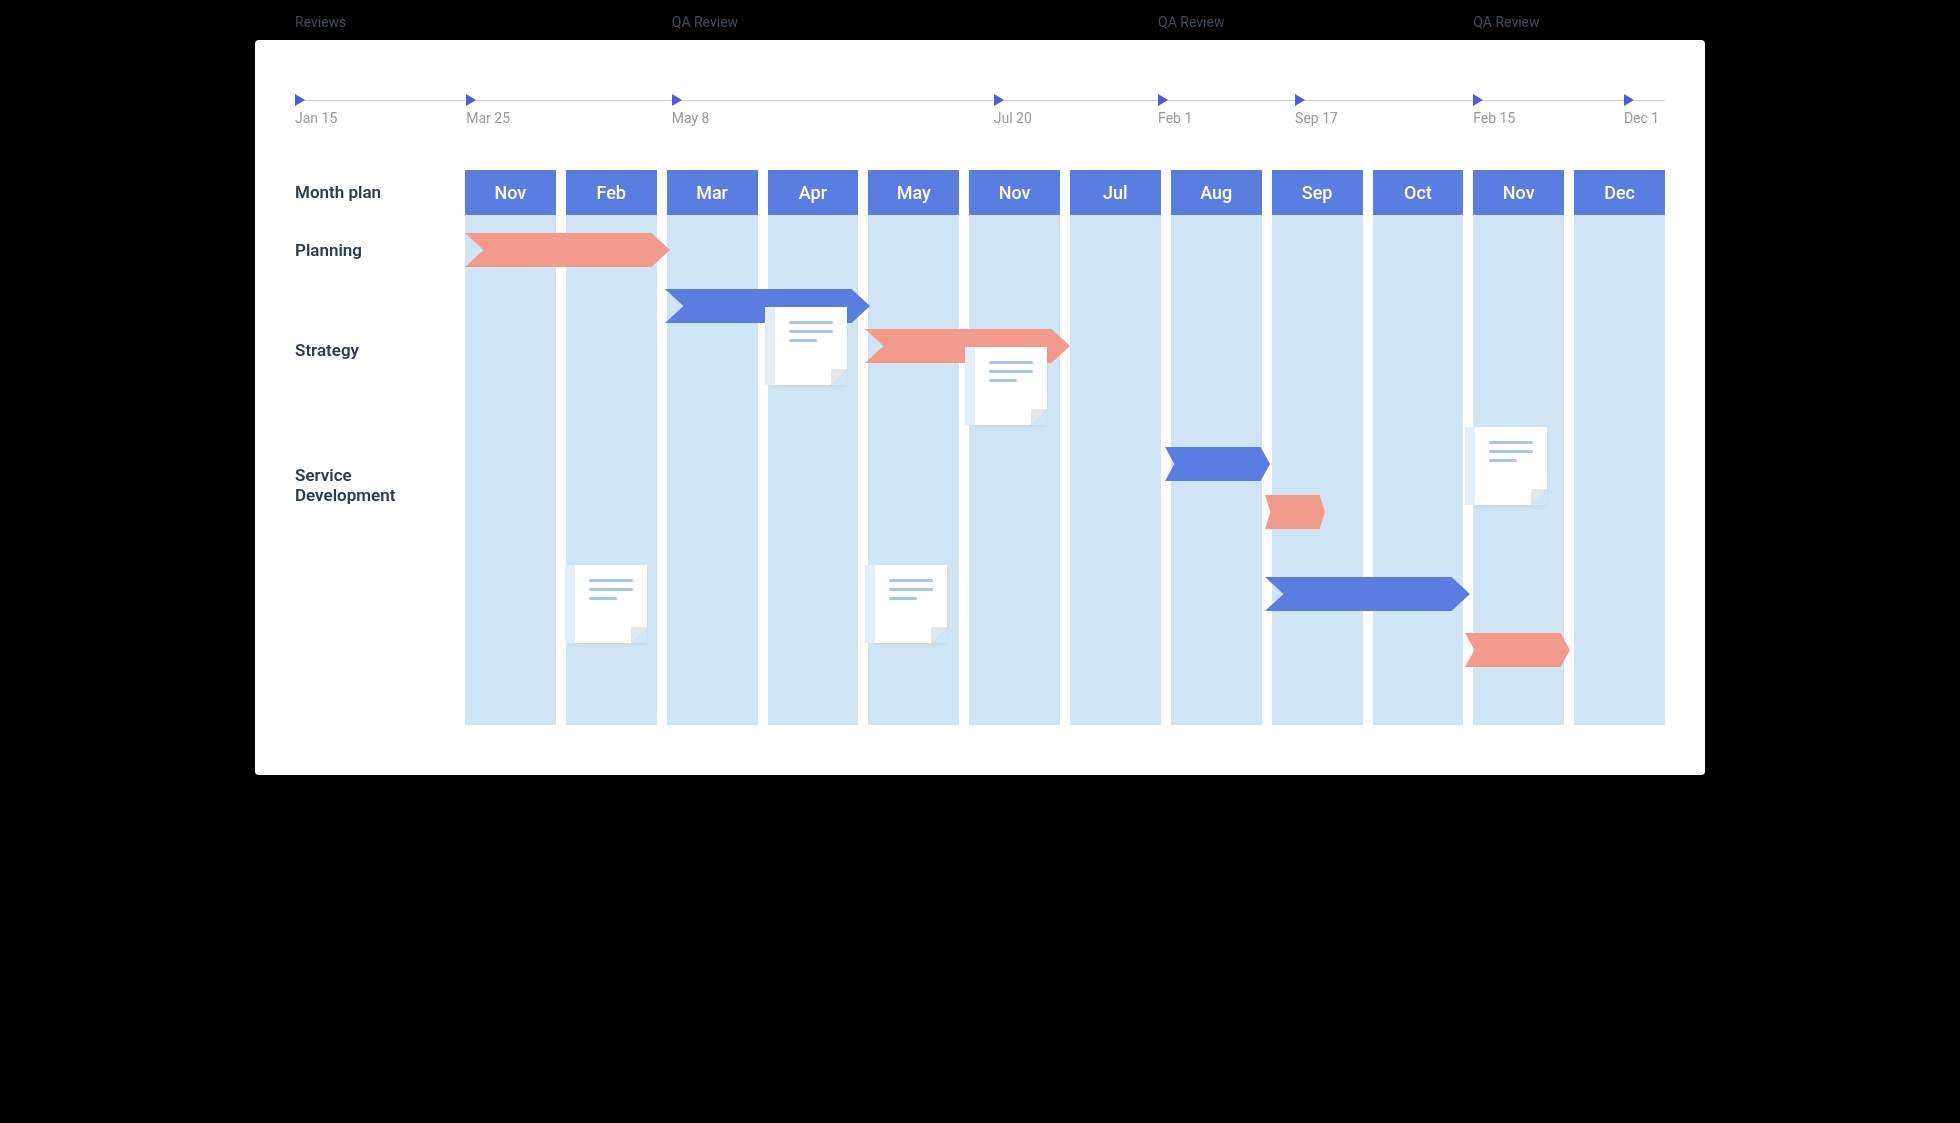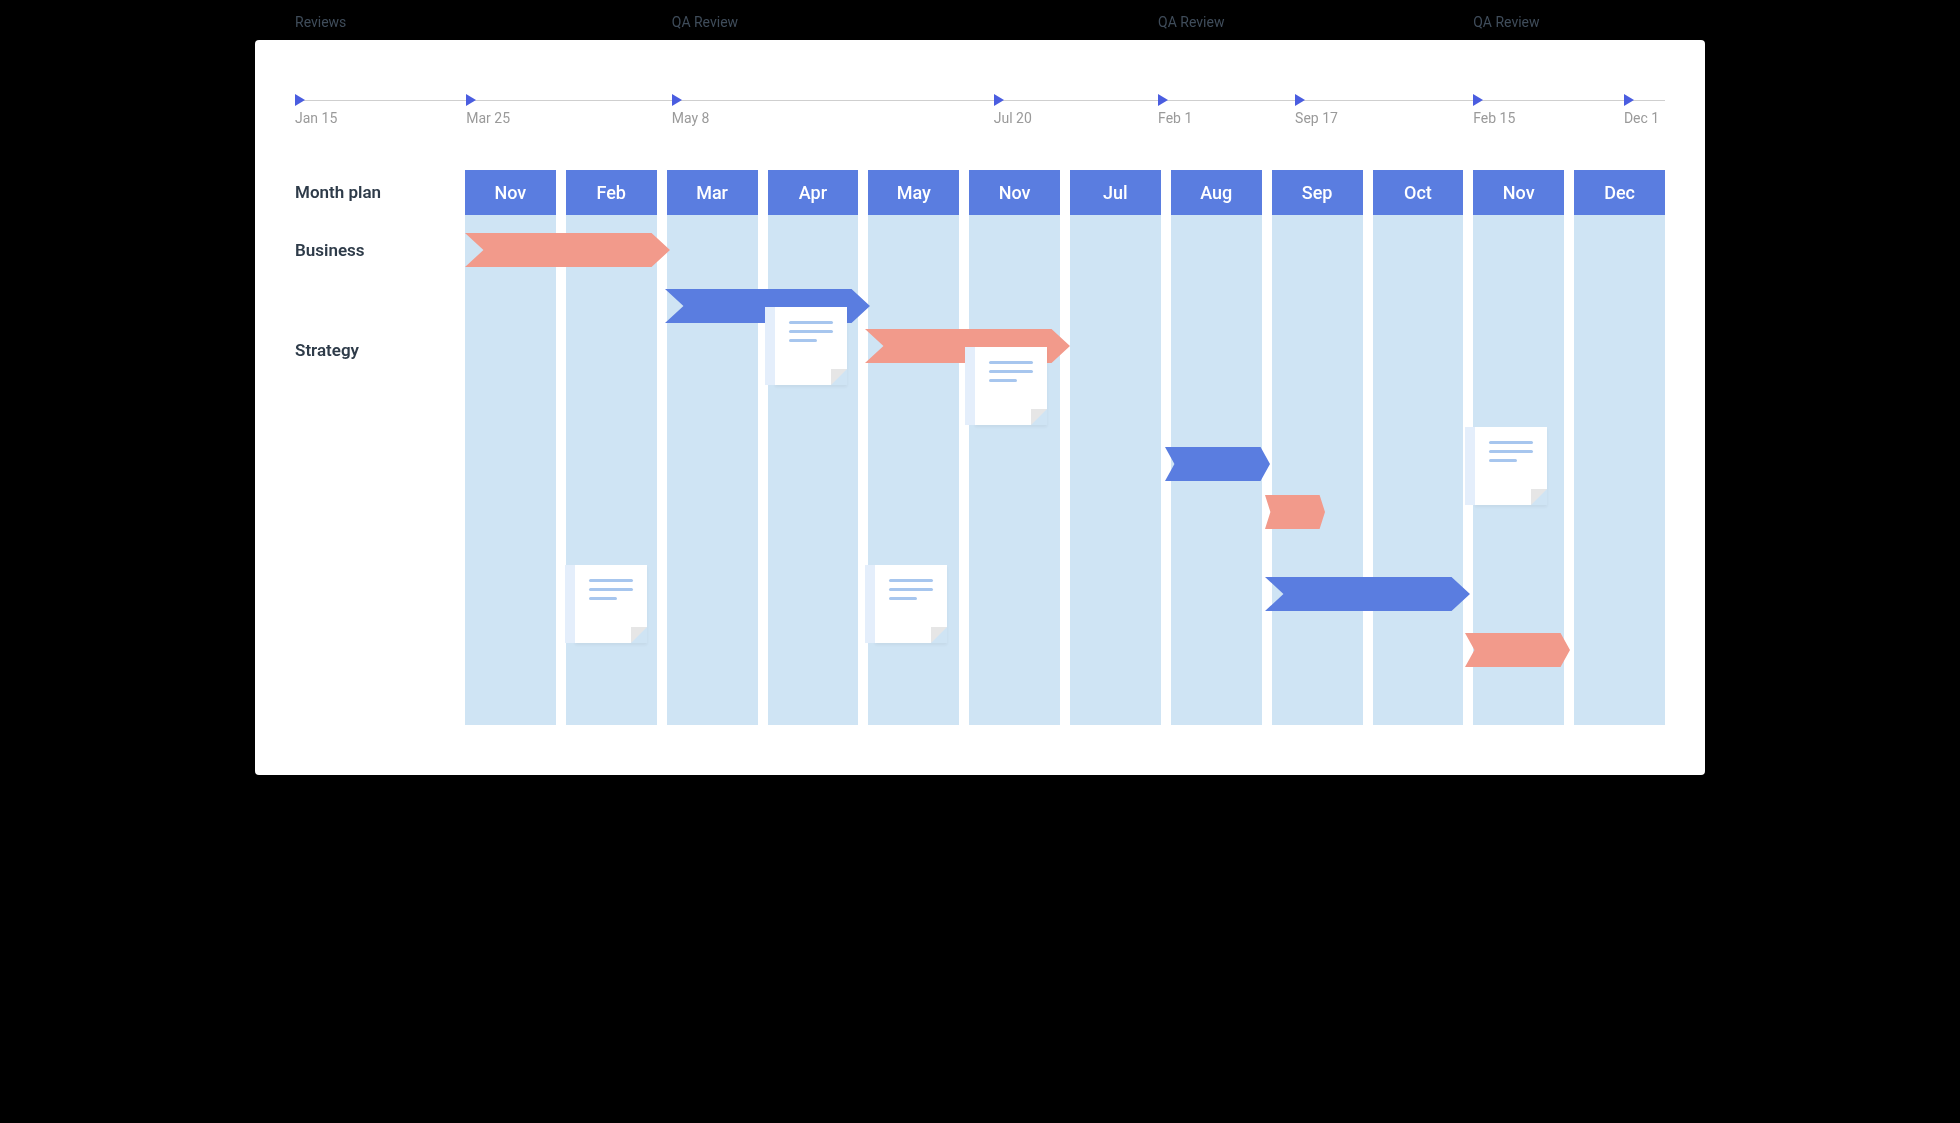--- a/index.html
+++ b/index.html
@@ -212,22 +212,23 @@
     <div class="month-head" id="mh3" style="grid-row:1;grid-column:5">Apr</div>
     <div class="month-head" id="mh4" style="grid-row:1;grid-column:6">May</div>
     <div class="month-head" id="mh5" style="grid-row:1;grid-column:7">Nov</div>
     <div class="month-head" id="mh6" style="grid-row:1;grid-column:8">Jul</div>
     <div class="month-head" id="mh7" style="grid-row:1;grid-column:9">Aug</div>
     <div class="month-head" id="mh8" style="grid-row:1;grid-column:10">Sep</div>
     <div class="month-head" id="mh9" style="grid-row:1;grid-column:11">Oct</div>
     <div class="month-head" id="mh10" style="grid-row:1;grid-column:12">Nov</div>
     <div class="month-head" id="mh11" style="grid-row:1;grid-column:13">Dec</div>
 
-    <div class="rowlabel" style="grid-row:2">Business</div>
+    <div class="rowlabel" style="grid-row:2">Planning</div>
     <div class="rowlabel" style="grid-row:3">Strategy</div>
+    <div class="rowlabel" style="grid-row:4">Service Development</div>
     <div class="rowlabel" style="grid-row:6"></div>
 
     <div class="cell h-plan" style="grid-area: 2 / 2;"></div>
       <div class="cell h-plan" style="grid-area: 2 / 3;"></div>
       <div class="cell h-plan" style="grid-area: 2 / 4;"></div>
       <div class="cell h-plan" style="grid-area: 2 / 5;"></div>
       <div class="cell h-plan" style="grid-area: 2 / 6;"></div>
       <div class="cell h-plan" style="grid-area: 2 / 7;"></div>
       <div class="cell h-plan" style="grid-area: 2 / 8;"></div>
       <div class="cell h-plan" style="grid-area: 2 / 9;"></div>

